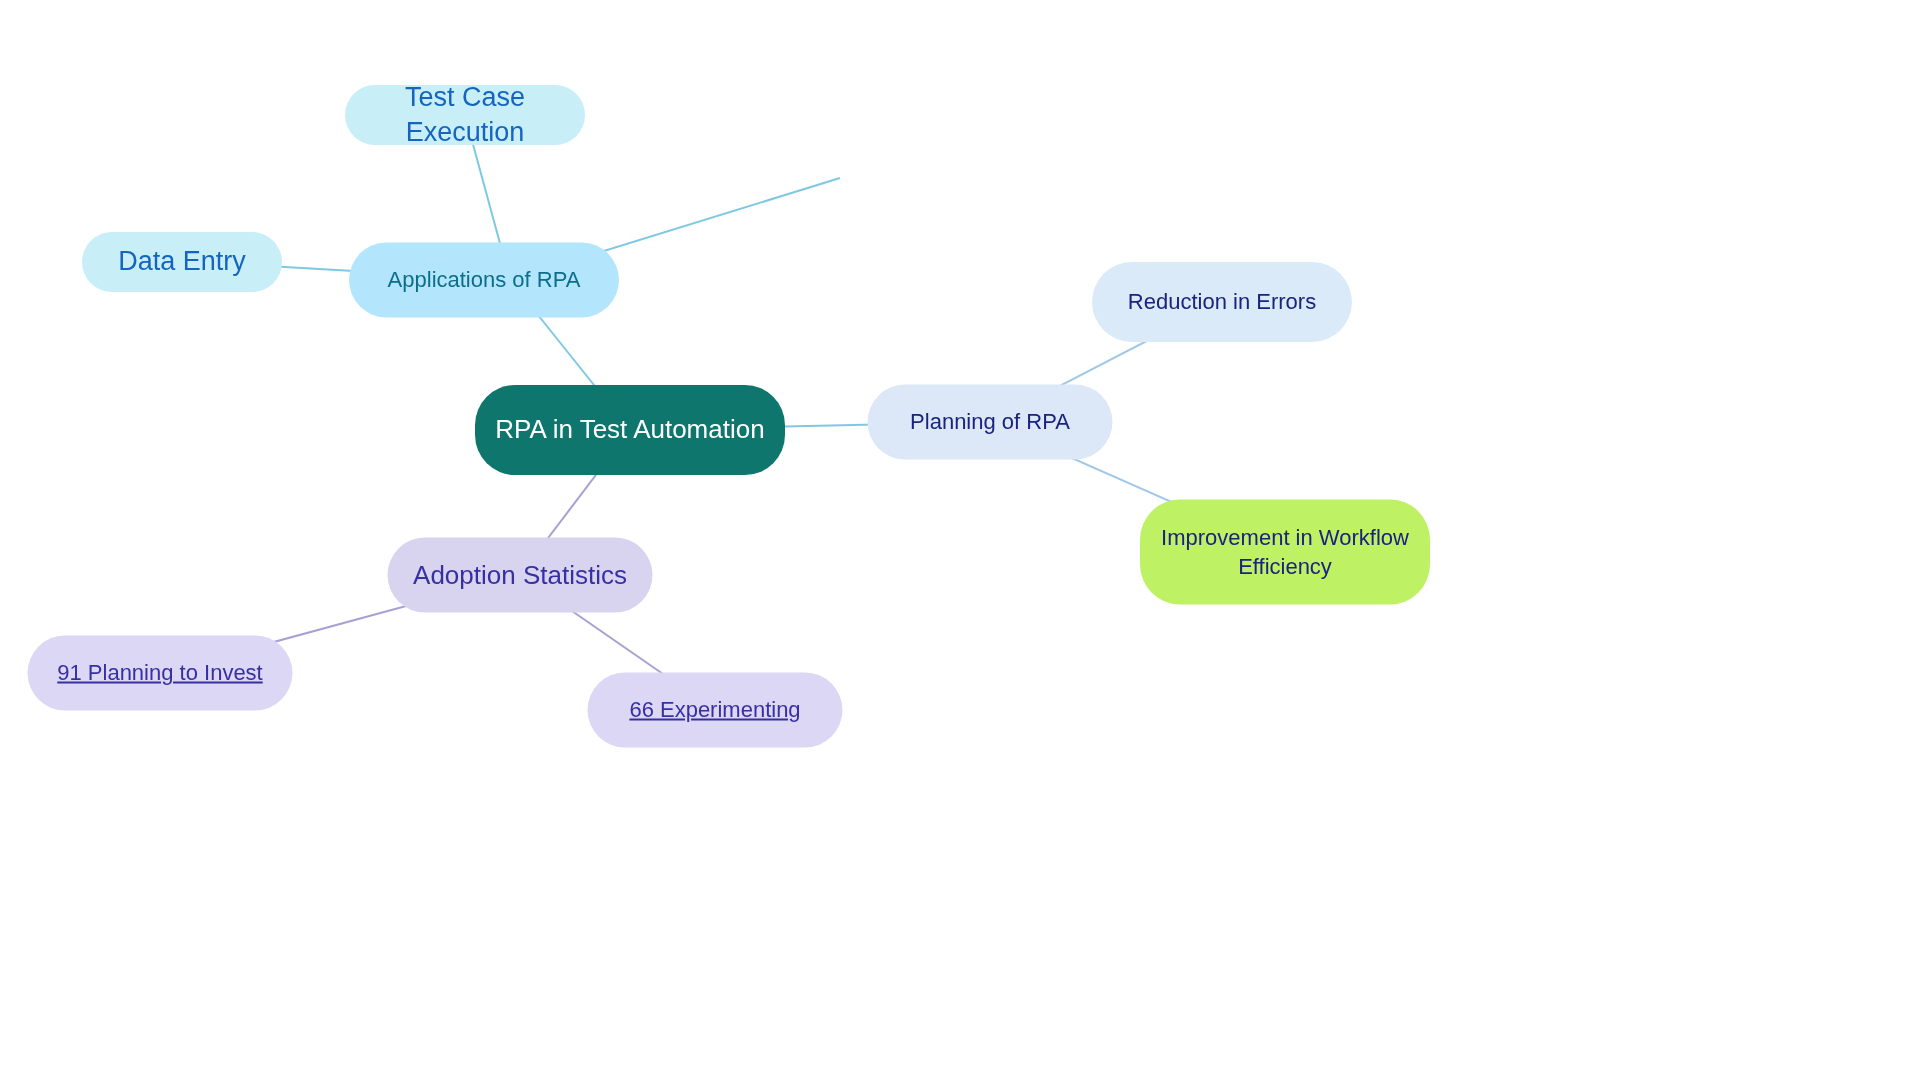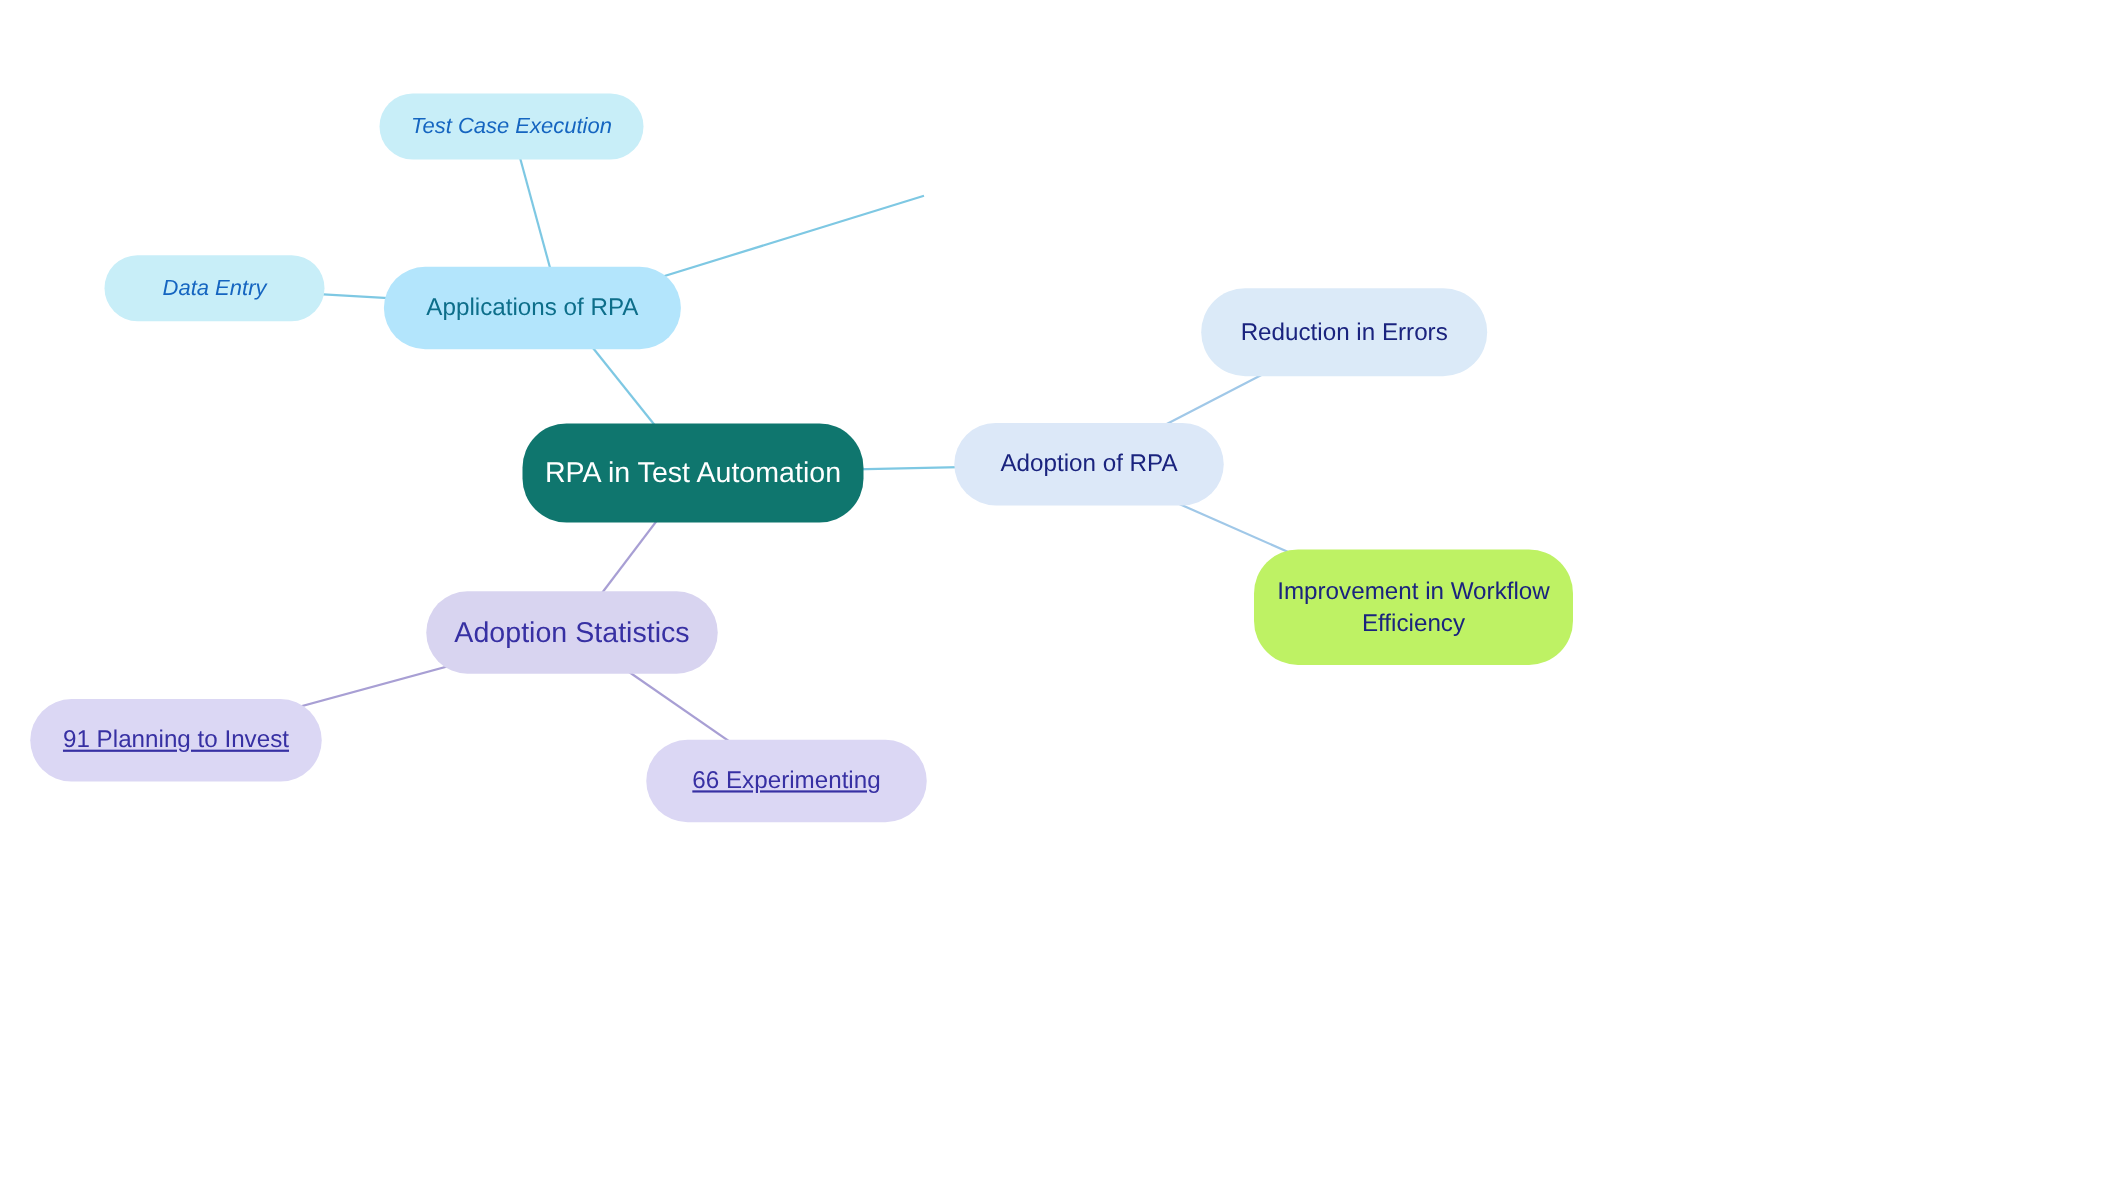--- a/index.html
+++ b/index.html
@@ -68,22 +68,21 @@
     }
 
     
     .node-light-blue {
       background: #c8eef8;
       color: #1565c0;
       width: 240px;
       height: 60px;
     }
     .node-light-blue .node-label {
-      font-size: 20px;
-      font-style: italic;
+      font-size: 27px;
     }
 
     
     .node-benefits {
       background: #dce8f8;
       color: #1a237e;
       width: 245px;
       height: 75px;
     }
     .node-benefits .node-label {
@@ -168,27 +167,27 @@
   </div>
 
   <div class="node node-applications" style="left: 484px; top: 280px;">
     <span class="node-label">Applications of RPA</span>
   </div>
 
   <div class="node node-light-blue" style="left: 465px; top: 115px;">
     <span class="node-label">Test Case Execution</span>
   </div>
 
-  <div class="node node-light-blue" style="left: 195px; top: 262px; width: 200px; height: 60px;">
+  <div class="node node-light-blue" style="left: 182px; top: 262px; width: 200px; height: 60px;">
     <span class="node-label">Data Entry</span>
   </div>
 
 
   <div class="node node-benefits" style="left: 990px; top: 422px;">
-    <span class="node-label">Adoption of RPA</span>
+    <span class="node-label">Planning of RPA</span>
   </div>
 
   <div class="node node-blue-grey" style="left: 1222px; top: 302px;">
     <span class="node-label">Reduction in Errors</span>
   </div>
 
   <div class="node node-improvement" style="left: 1285px; top: 552px;">
     <span class="node-label">Improvement in Workflow Efficiency</span>
   </div>
 

